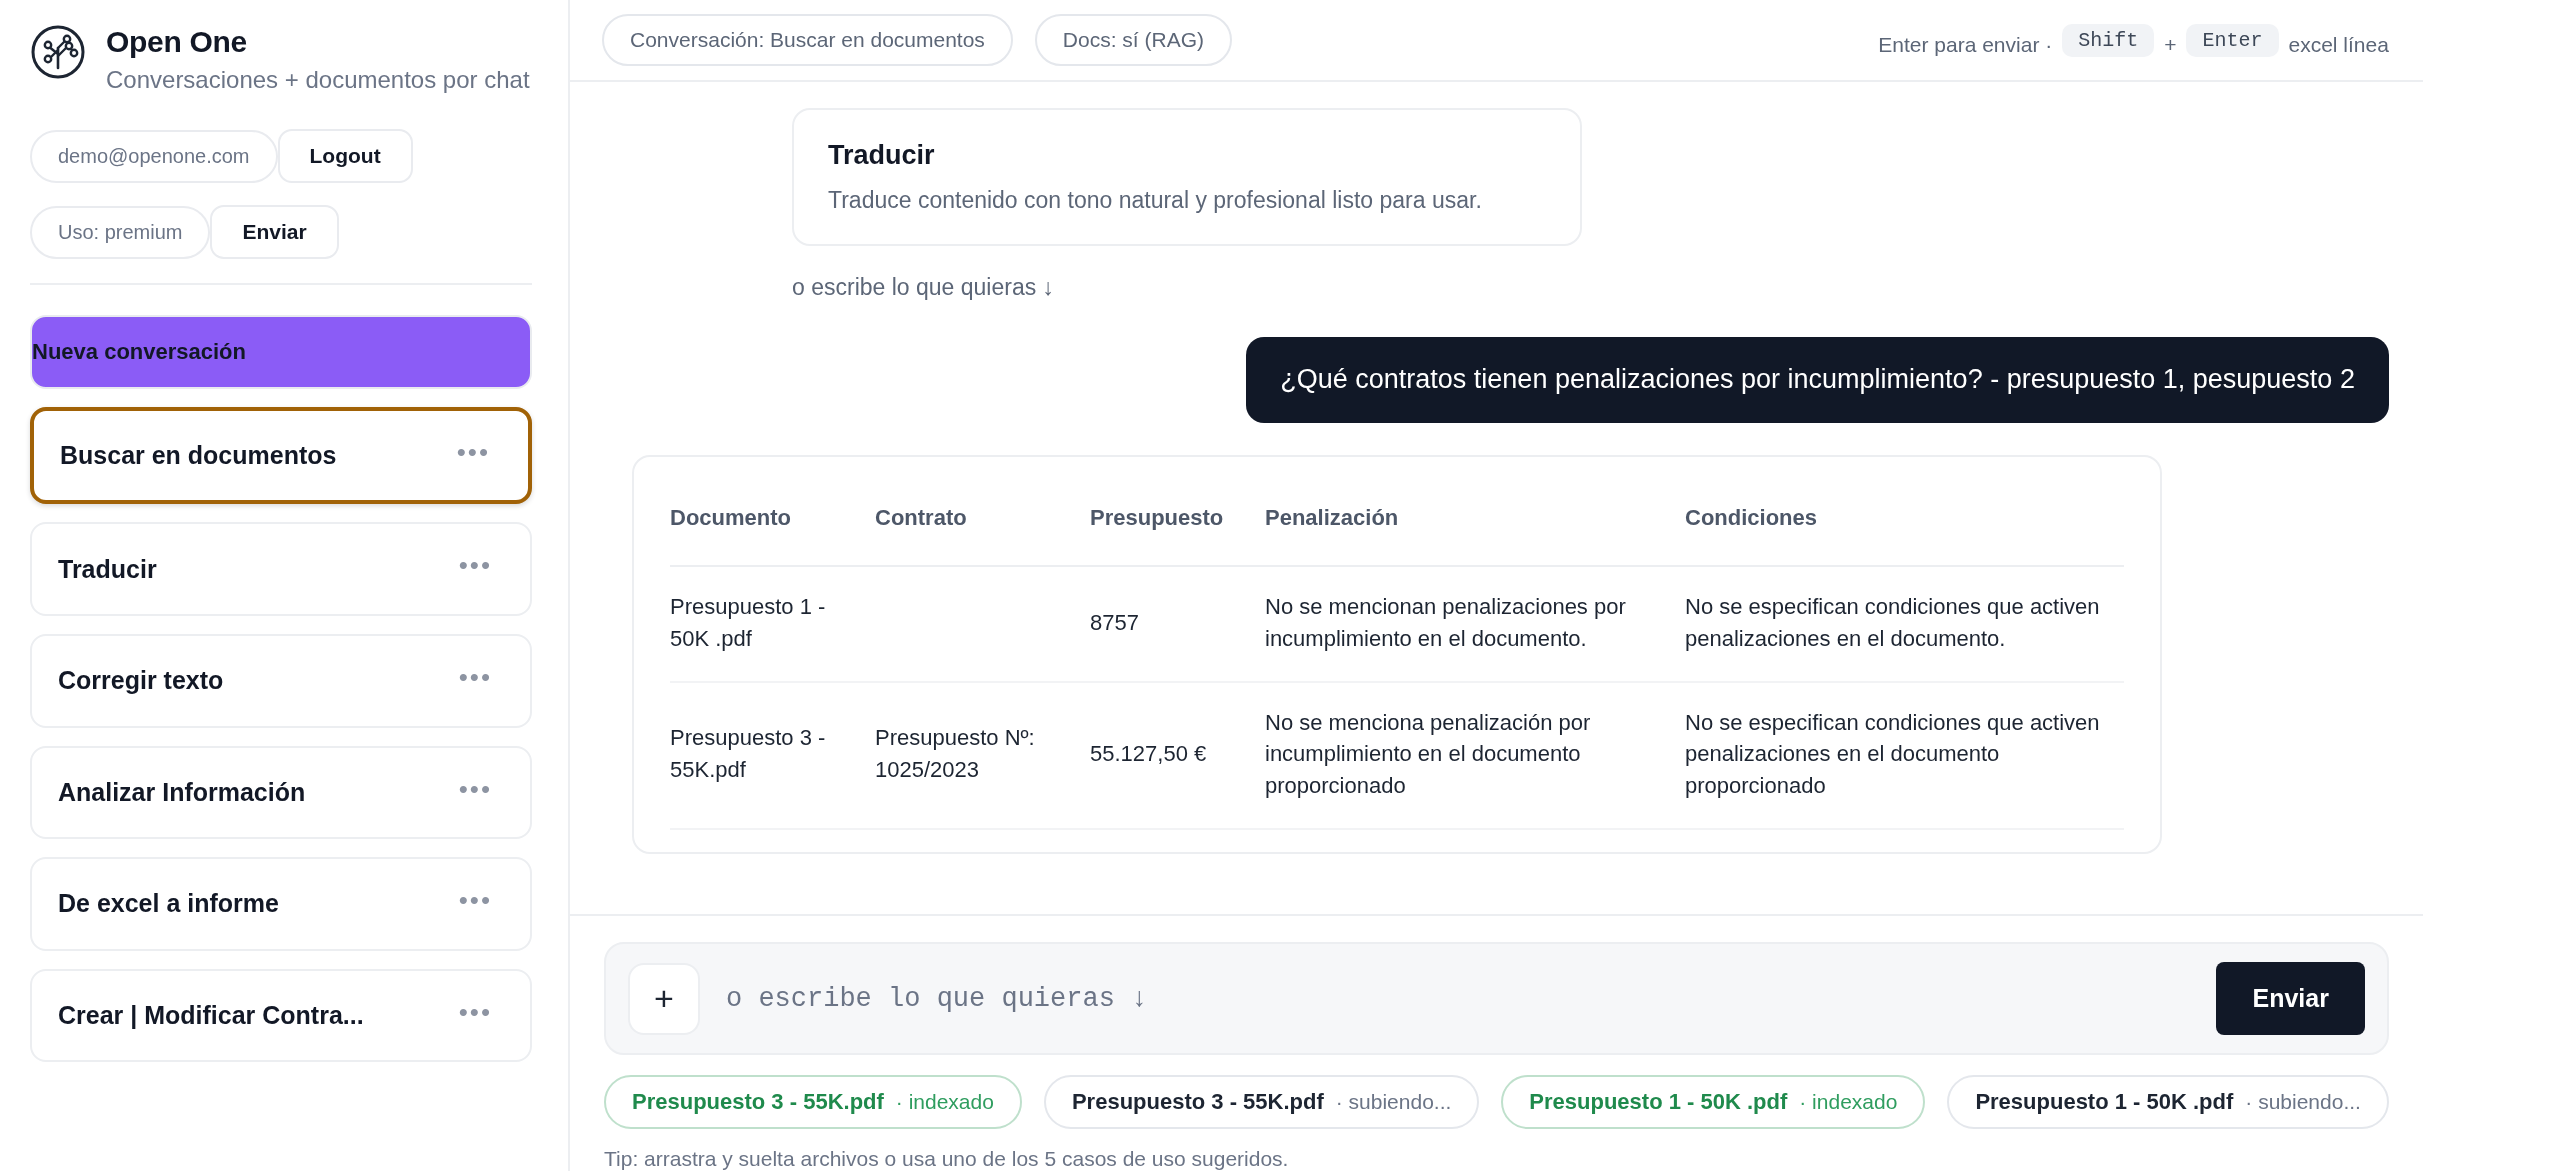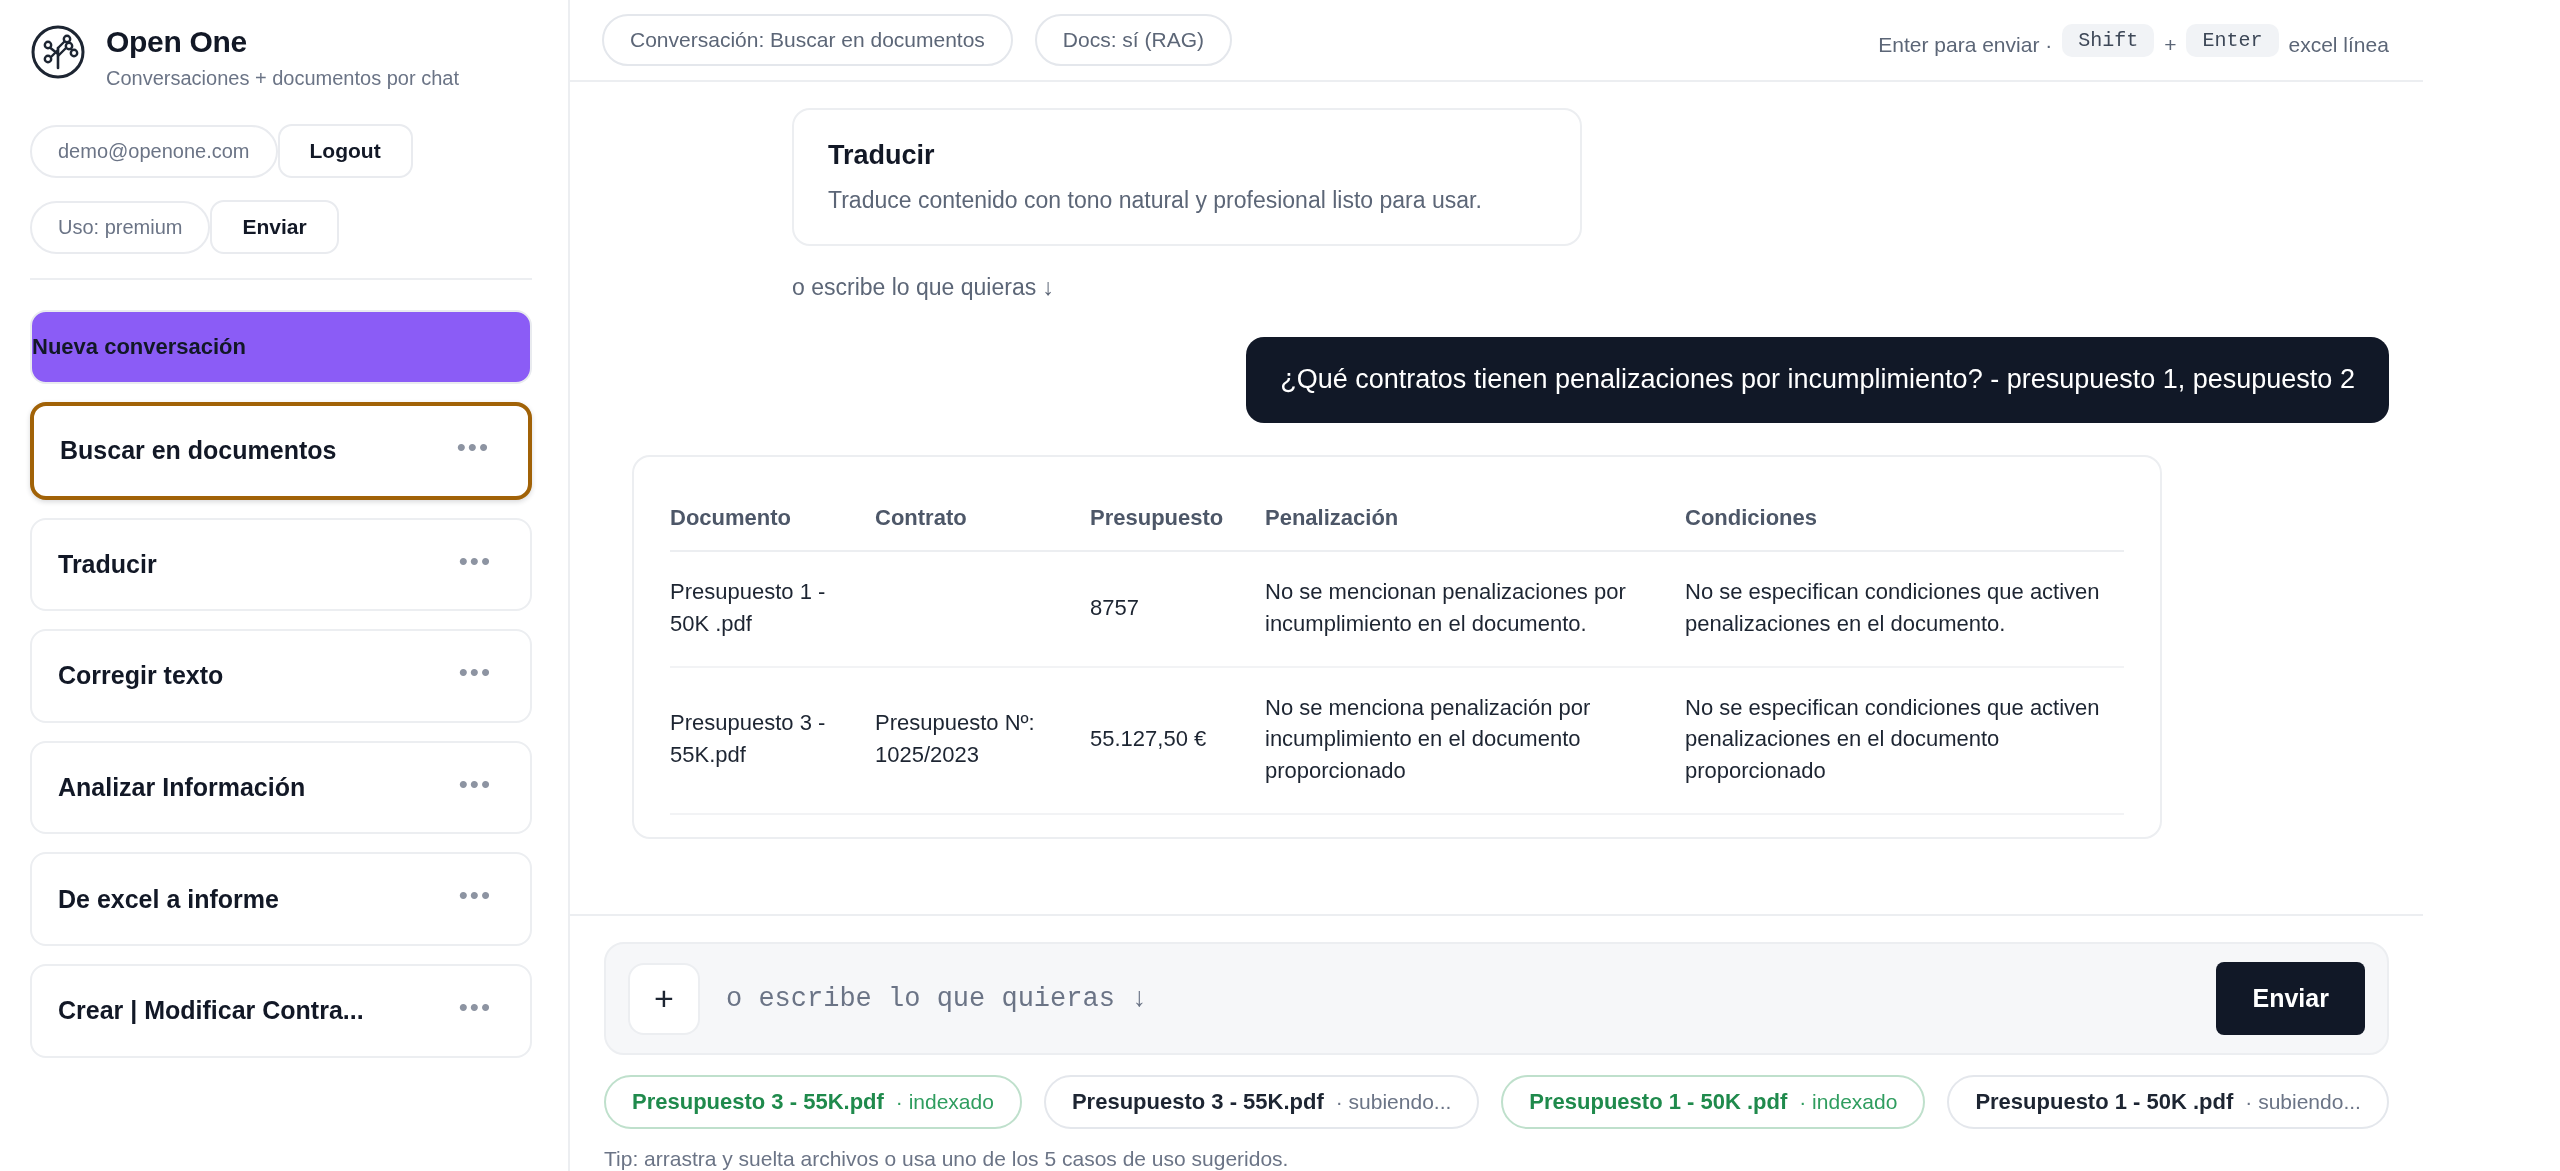--- a/index.html
+++ b/index.html
@@ -18,21 +18,21 @@
     border-right: 2px solid #eceef1;
     padding: 22px 36px 0 30px;
     position: relative;
     overflow: hidden;
     flex: 0 0 570px;
   }
   .brand { display: flex; align-items: flex-start; gap: 20px; margin-bottom: 34px; }
   .brand-logo { width: 56px; height: 56px; flex: 0 0 56px; margin-top: 2px; }
   .brand-text { padding-top: 3px; }
   .brand-title { font-size: 30px; font-weight: bold; color: #121826; letter-spacing: -0.3px; line-height: 1.1; }
-  .brand-sub { font-size: 20px; color: #6b7486; margin-top: 8px; line-height: 1.2; }
+  .brand-sub { font-size: 24px; color: #6b7486; margin-top: 8px; line-height: 1.2; }
 
   .pill-row { display: flex; align-items: flex-end; margin-bottom: 22px; }
   .pill {
     border: 2px solid #e9ebef; border-radius: 999px;
     padding: 13px 26px; font-size: 20px; color: #6b7486;
     background: #fff; white-space: nowrap;
   }
   .pill-strong {
     border: 2px solid #e9ebef; border-radius: 14px;
     padding: 13px 30px; font-size: 21px; font-weight: bold; color: #121826;
@@ -101,21 +101,21 @@
   }
 
   .assistant-card {
     border: 2px solid #eceef1; border-radius: 18px; background: #fff;
     margin-top: 32px; margin-left: 28px; width: 1530px;
     padding: 20px 36px 22px 36px;
   }
   table.result { width: 100%; border-collapse: collapse; }
   table.result th {
     text-align: left; font-size: 22px; font-weight: bold; color: #4d5768;
-    padding: 28px 18px 19px 0; border-bottom: 2px solid #eceef1;
+    padding: 28px 18px 34px 0; border-bottom: 2px solid #eceef1;
     vertical-align: top;
   }
   table.result td {
     font-size: 22px; color: #1d2532; line-height: 1.45;
     padding: 24px 18px 26px 0; border-bottom: 2px solid #f2f3f5;
     vertical-align: middle;
   }
   table.result tr:last-child td { border-bottom: 2px solid #f2f3f5; }
   .col-doc { width: 205px; }
   .col-con { width: 215px; }

